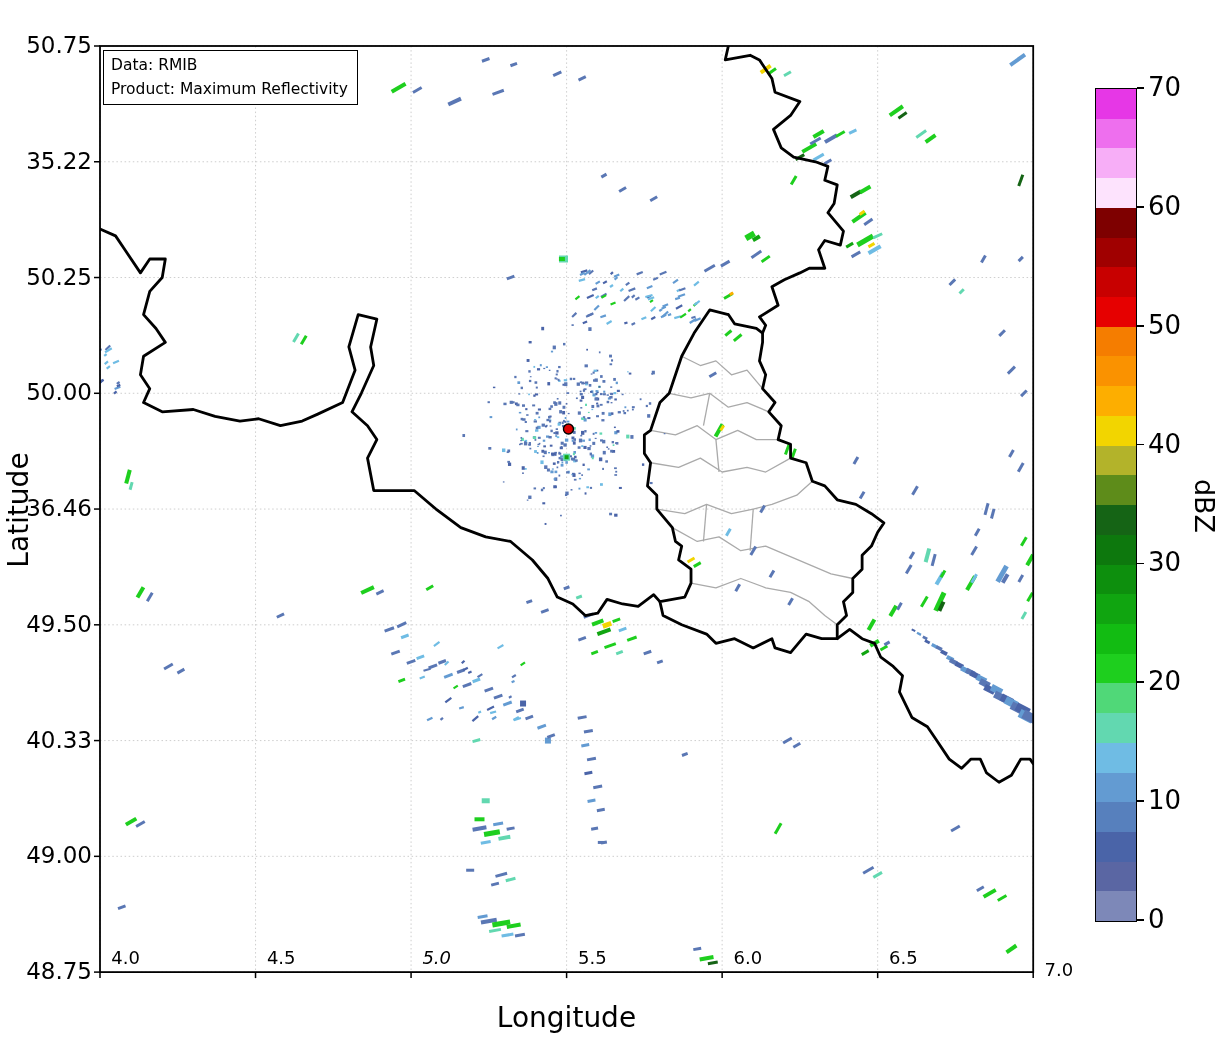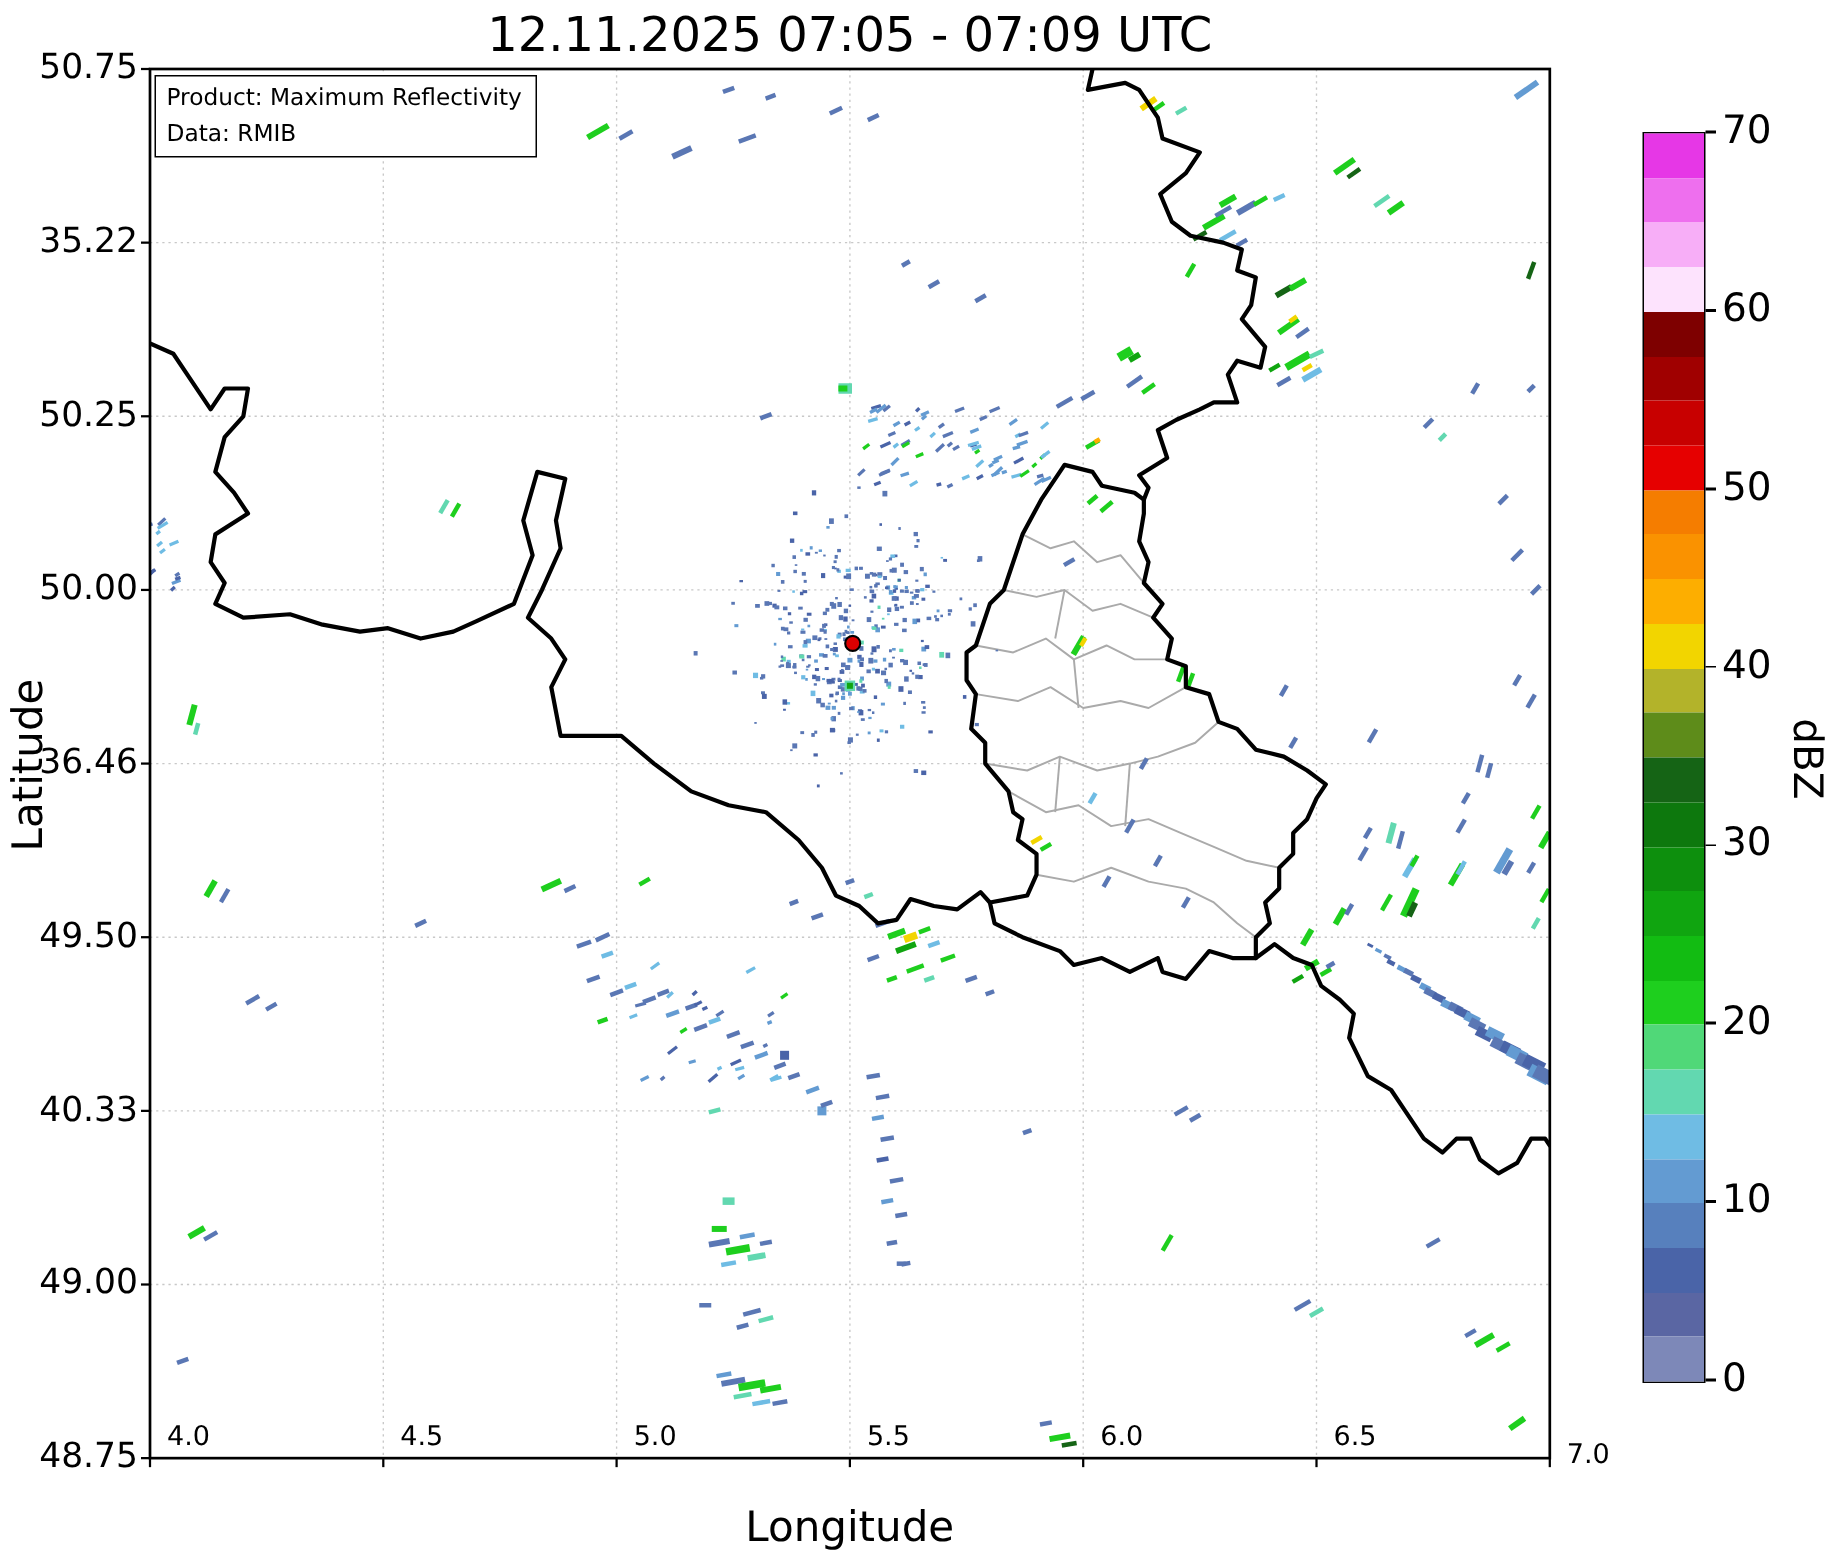--- a/index.html
+++ b/index.html
@@ -784,24 +784,23 @@
         <line x1="94" y1="856.3375" x2="100" y2="856.3375"></line>
         <line x1="94" y1="740.575" x2="100" y2="740.575"></line>
         <line x1="94" y1="624.8125" x2="100" y2="624.8125"></line>
         <line x1="94" y1="509.05" x2="100" y2="509.05"></line>
         <line x1="94" y1="393.2875" x2="100" y2="393.2875"></line>
         <line x1="94" y1="277.525" x2="100" y2="277.525"></line>
         <line x1="94" y1="161.7625" x2="100" y2="161.7625"></line>
         <line x1="94" y1="46" x2="100" y2="46"></line>
       </g>
     </svg>
-  <div class="title">12.11.2025 07:05 - 07:09 UTC</div>
   <div class="info-box">
+    <div>Data: RMIB</div>
     <div>Product: Maximum Reflectivity</div>
-    <div>Data: RMIB</div>
   </div>
   <div class="xlabel">Longitude</div>
   <div class="ylabel">Latitude</div>
   <div class="colorbar" id="colorbar">
       <div class="cb-band" style="background: rgb(230, 55, 230);"></div>
       <div class="cb-band" style="background: rgb(238, 111, 238);"></div>
       <div class="cb-band" style="background: rgb(247, 174, 247);"></div>
       <div class="cb-band" style="background: rgb(253, 227, 253);"></div>
       <div class="cb-band" style="background: rgb(126, 0, 0);"></div>
       <div class="cb-band" style="background: rgb(160, 0, 0);"></div>
@@ -843,21 +842,21 @@
       <div class="cb-tick-label" style="top: 309.714px;">50</div>
       <div class="cb-tick" style="top: 205.957px;"></div>
       <div class="cb-tick-label" style="top: 190.857px;">60</div>
       <div class="cb-tick" style="top: 87.1px;"></div>
       <div class="cb-tick-label" style="top: 72px;">70</div>
     </div>
   <div class="cb-label">dBZ</div>
   <div id="axis-ticks">
       <div class="xtick-label" style="left: 100px;">4.0</div>
       <div class="xtick-label" style="left: 255.533px;">4.5</div>
-      <div class="xtick-label" style="left: 411.067px;">5.0</div>
+      <div class="xtick-label" style="left: 411.067px; font-style: italic;">5.0</div>
       <div class="xtick-label" style="left: 566.6px;">5.5</div>
       <div class="xtick-label" style="left: 722.133px;">6.0</div>
       <div class="xtick-label" style="left: 877.667px;">6.5</div>
       <div class="xtick-label" style="left: 1033.2px; margin-top: 12px;">7.0</div>
       <div class="ytick-label" style="top: 958.1px;">48.75</div>
       <div class="ytick-label" style="top: 842.337px;">49.00</div>
       <div class="ytick-label" style="top: 726.575px;">40.33</div>
       <div class="ytick-label" style="top: 610.812px;">49.50</div>
       <div class="ytick-label" style="top: 495.05px;">36.46</div>
       <div class="ytick-label" style="top: 379.288px;">50.00</div>

